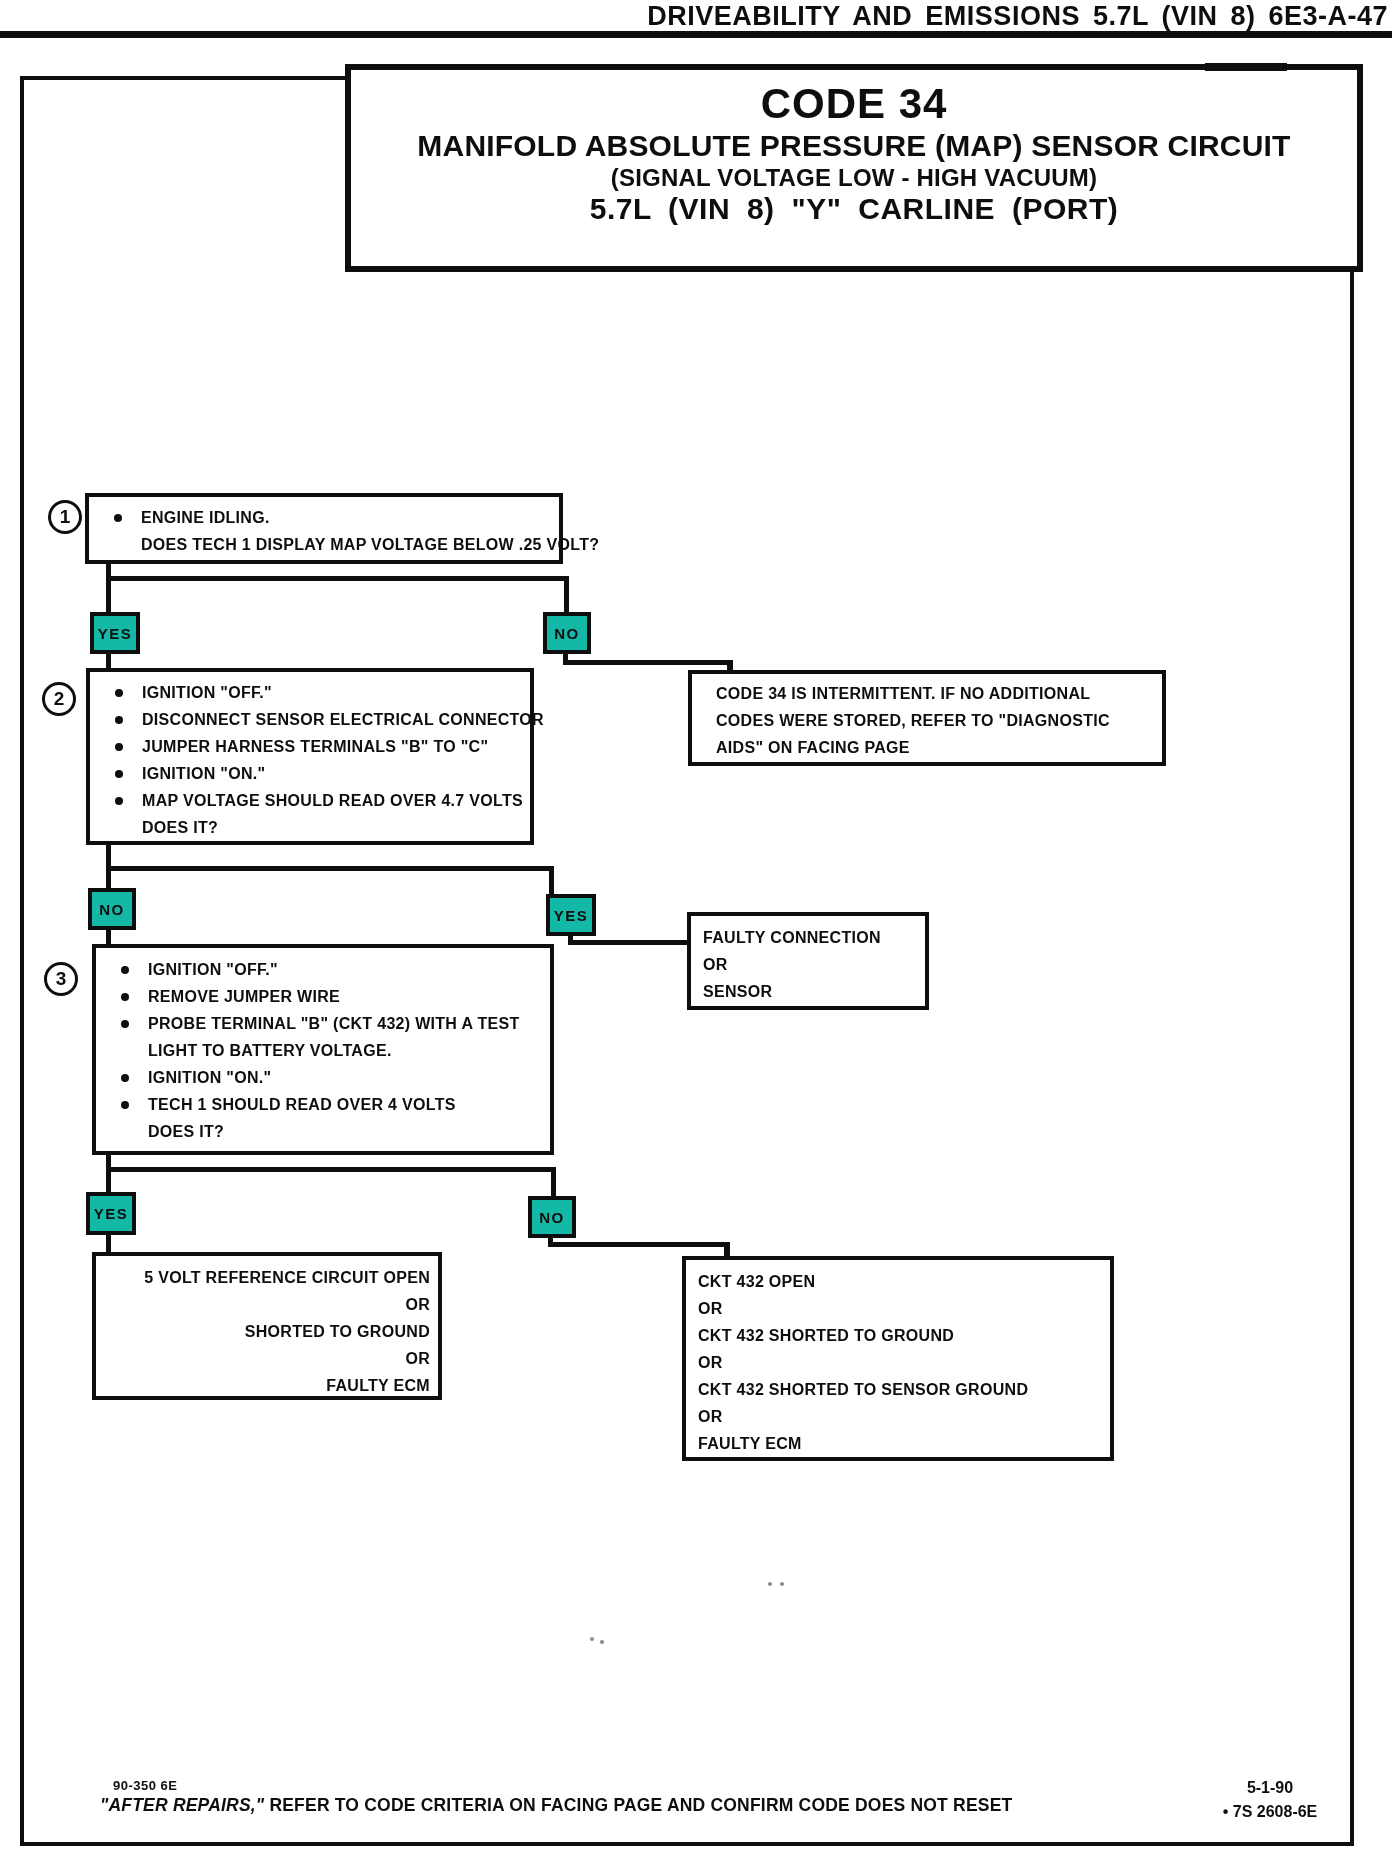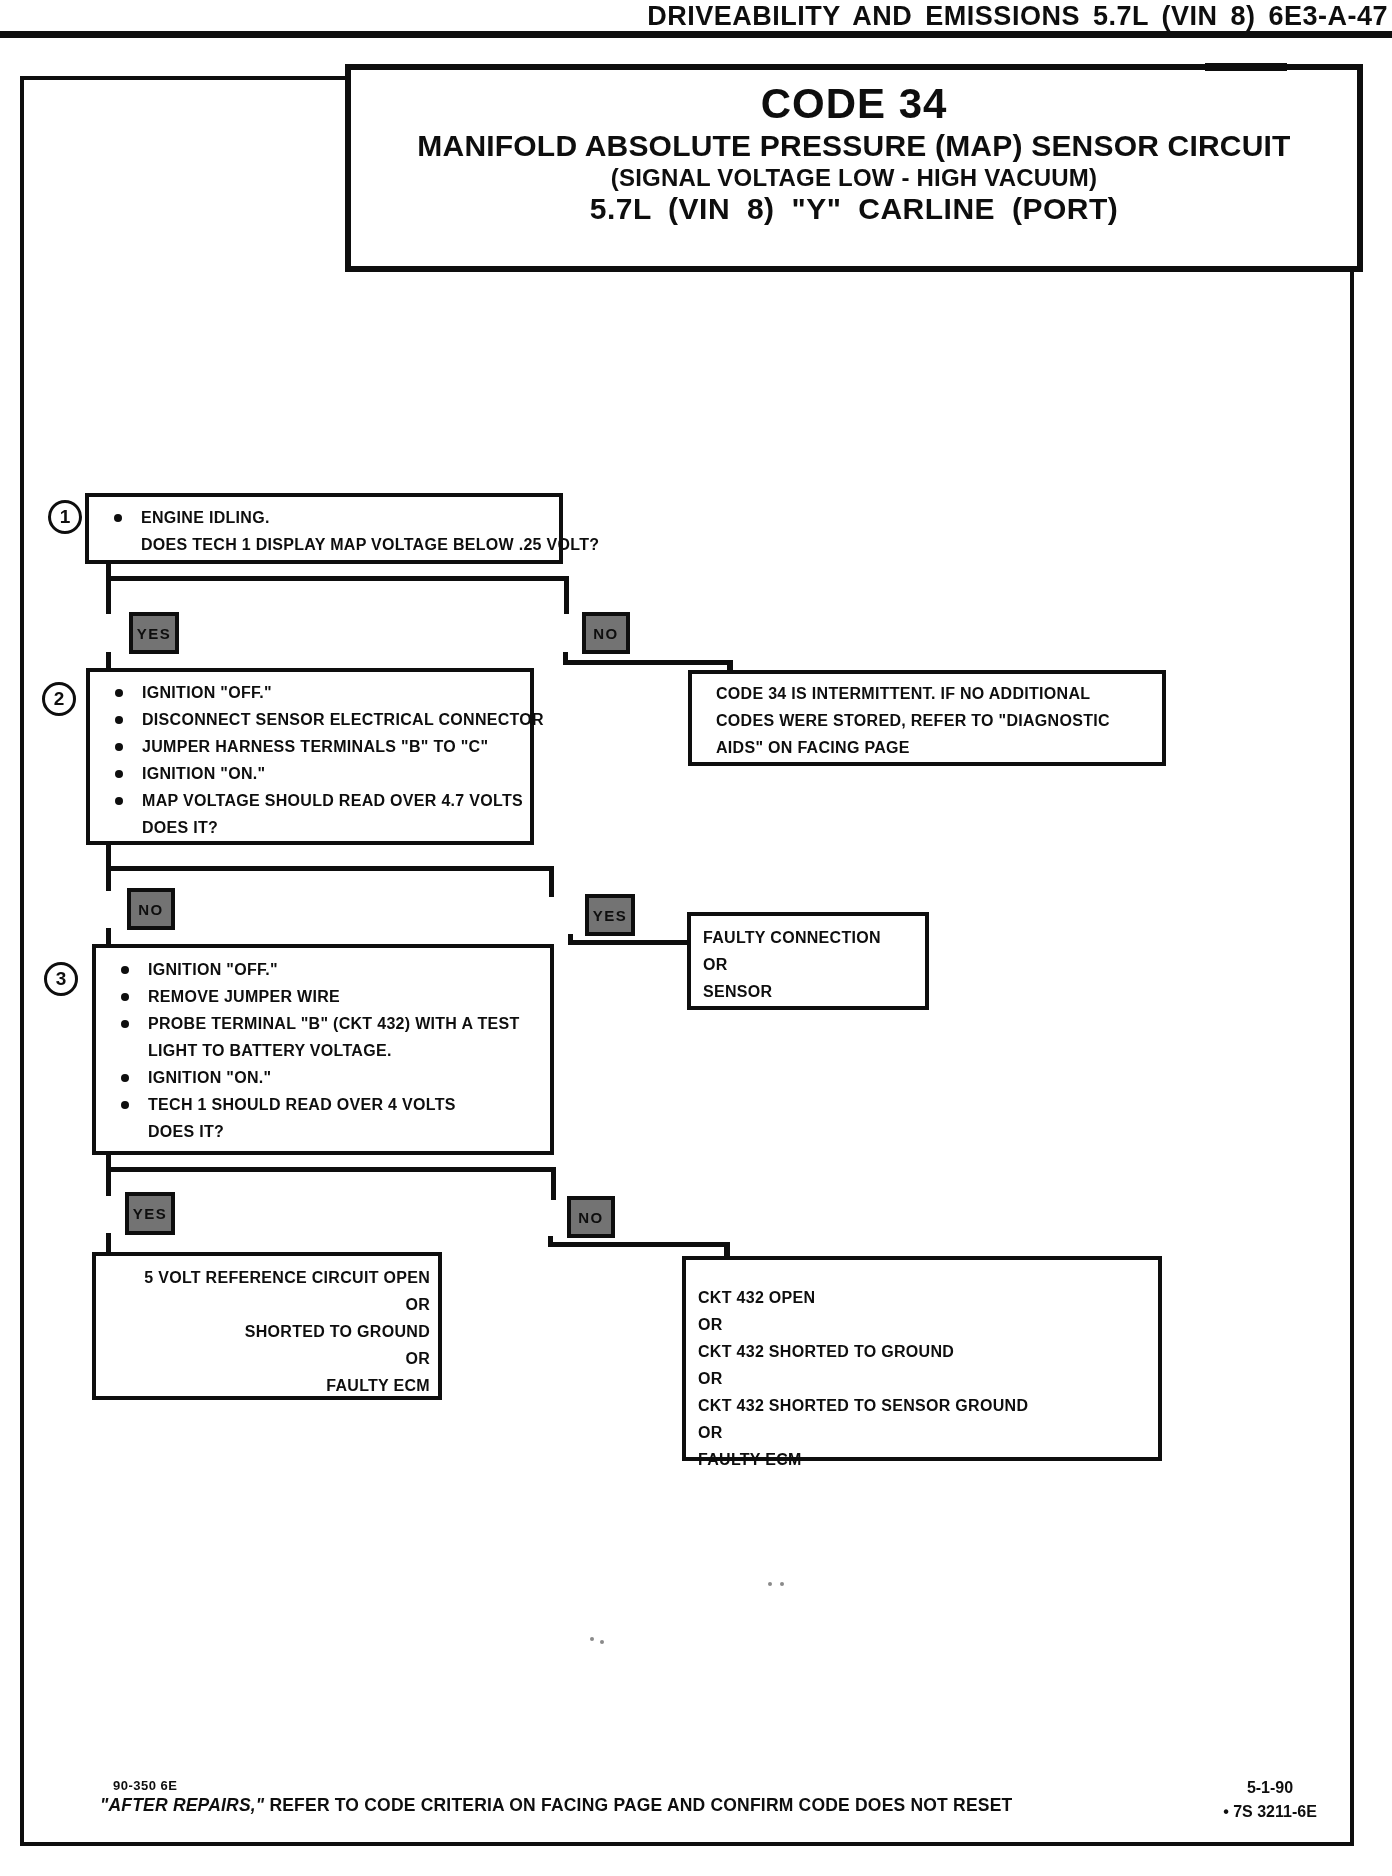--- a/index.html
+++ b/index.html
@@ -35,23 +35,23 @@
   .box{
     position:absolute;border:4px solid #0e0e0e;box-sizing:border-box;background:#ffffff;
     font-weight:bold;font-size:16px;letter-spacing:.3px;
   }
   .ln{position:relative;line-height:27px;white-space:nowrap;}
   .bl::before{
     content:"";position:absolute;left:-27px;top:10px;width:8px;height:8px;
     background:#0e0e0e;border-radius:50%;
   }
   .answer{
-    position:absolute;border:4px solid #0e0e0e;box-sizing:border-box;background:#737373;
+    position:absolute;border:4px solid #0e0e0e;box-sizing:border-box;background:#14b8a6;
     display:flex;align-items:center;justify-content:center;
-    font-weight:bold;font-size:15px;letter-spacing:1.5px;margin-left:39px;
+    font-weight:bold;font-size:15px;letter-spacing:1.5px;
   }
   .conn{position:absolute;background:#0e0e0e;}
   .circle{
     position:absolute;width:34px;height:34px;border:3px solid #0e0e0e;border-radius:50%;
     box-sizing:border-box;display:flex;align-items:center;justify-content:center;
     font-weight:bold;font-size:19px;background:#ffffff;
   }
   
   .footer-note{
     position:absolute;left:100px;top:1795px;font-weight:bold;font-size:17.5px;
@@ -184,35 +184,35 @@
 <div class="conn" style="left:724px;top:1242px;width:6px;height:16px;"></div>
 
 <div class="box" style="left:92px;top:1252px;width:350px;height:148px;padding:8px 8px 6px 12px;text-align:right;">
   <div class="ln">5 VOLT REFERENCE CIRCUIT OPEN</div>
   <div class="ln">OR</div>
   <div class="ln">SHORTED TO GROUND</div>
   <div class="ln">OR</div>
   <div class="ln">FAULTY ECM</div>
 </div>
 
-<div class="box" style="left:682px;top:1256px;width:480px;height:205px;padding:24px 8px 6px 12px;">
+<div class="box" style="left:682px;top:1256px;width:432px;height:205px;padding:8px 8px 6px 12px;">
   <div class="ln">CKT 432 OPEN</div>
   <div class="ln">OR</div>
   <div class="ln">CKT 432 SHORTED TO GROUND</div>
   <div class="ln">OR</div>
   <div class="ln">CKT 432 SHORTED TO SENSOR GROUND</div>
   <div class="ln">OR</div>
   <div class="ln">FAULTY ECM</div>
 </div>
 
 <div class="dot" style="left:768px;top:1582px;"></div>
 <div class="dot" style="left:780px;top:1582px;"></div>
 <div class="dot" style="left:590px;top:1637px;"></div>
 <div class="dot" style="left:600px;top:1640px;"></div>
 
 <div class="footer-note">
   <span class="it">"AFTER REPAIRS,"</span><span> REFER TO CODE CRITERIA ON FACING PAGE AND CONFIRM CODE DOES NOT RESET</span>
 </div>
 <div class="footer-right">
   <div>5-1-90</div>
-  <div>• 7S 3211-6E</div>
+  <div>• 7S 2608-6E</div>
 </div>
 <div class="page-code">90-350 6E</div>
 
 </body></html>

